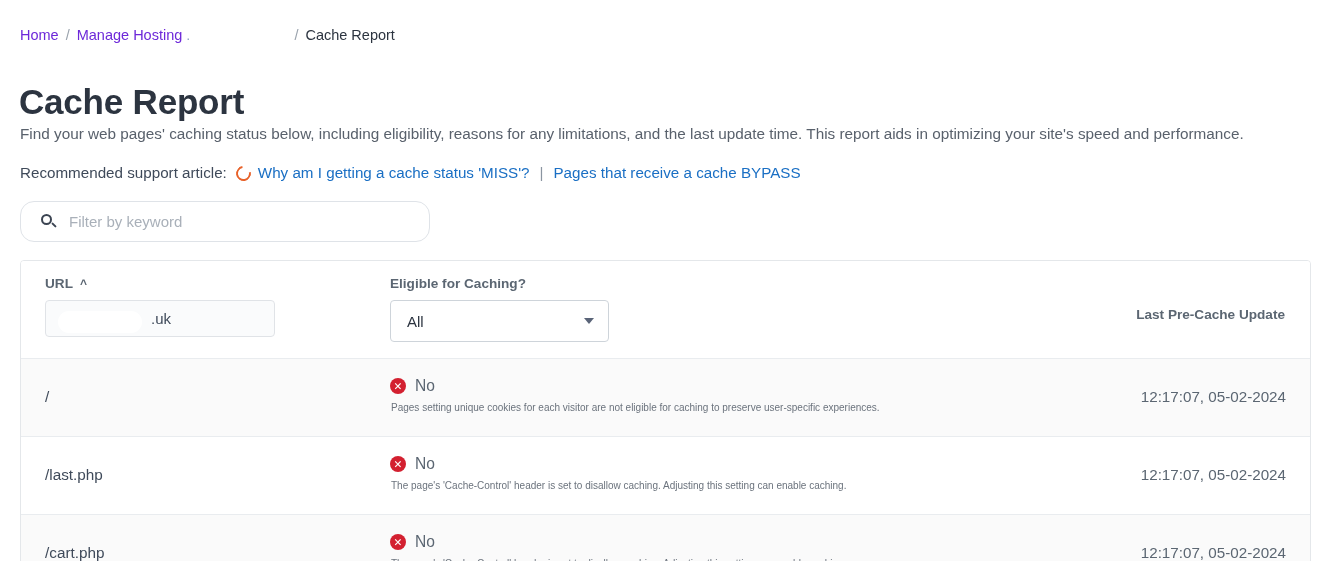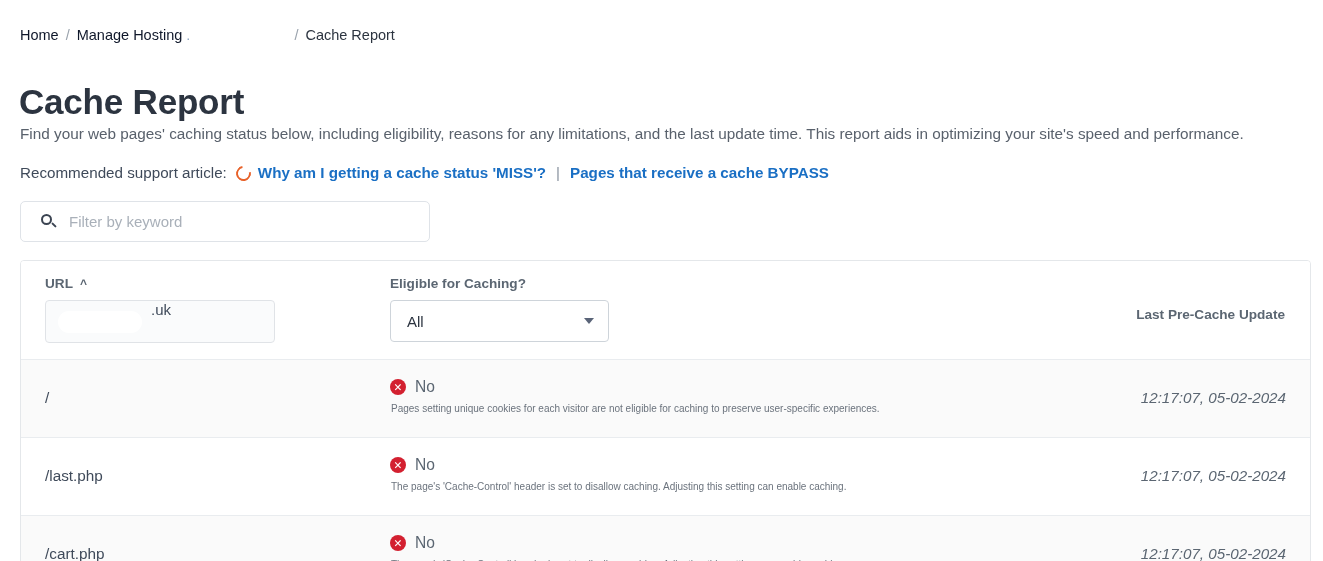--- a/index.html
+++ b/index.html
@@ -24,21 +24,21 @@
     left: 20px;
     top: 26px;
     font-size: 14.5px;
     line-height: 18px;
     color: #4b5563;
     white-space: nowrap;
     display: flex;
     align-items: center;
   }
   .breadcrumb a {
-    color: #0f172a;
+    color: #6d28d9;
     text-decoration: none;
     cursor: pointer;
   }
   .breadcrumb .sep {
     color: #9aa3ad;
     margin: 0 7px;
   }
   .breadcrumb .current { color: #2c3440; }
   .redact-inline {
     display: inline-block;
@@ -94,39 +94,39 @@
     height: 15px;
     margin: 0 7px 0 9px;
     border: 2.5px solid #e8622a;
     border-radius: 50%;
     border-top-color: transparent;
     transform: rotate(35deg);
     flex: none;
   }
   .support-link {
     color: #1a6fc4;
-    font-weight: bold;
+    font-weight: normal;
     text-decoration: none;
     cursor: pointer;
   }
   .support-pipe {
     color: #8b95a1;
     margin: 0 10px;
     font-weight: normal;
   }
 
   
   .filter-wrap {
     position: absolute;
     left: 20px;
     top: 201px;
     width: 410px;
     height: 41px;
     border: 1px solid #dfe3e8;
-    border-radius: 5px;
+    border-radius: 14px;
     background: #ffffff;
     display: flex;
     align-items: center;
     padding: 0 12px;
   }
   .search-icon {
     flex: none;
     width: 15px;
     height: 15px;
     margin: 0 11px 0 8px;
@@ -202,26 +202,26 @@
     font-weight: bold;
     color: #5b6672;
     line-height: 18px;
     padding-top: 31px;
     padding-right: 1px;
     text-align: right;
   }
 
   .url-filter {
     width: 230px;
-    height: 43px;
+    height: 37px;
     border: 1px solid #e0e3e7;
     border-radius: 4px;
     background: #fafbfc;
     display: flex;
-    align-items: flex-start;
+    align-items: center;
     padding: 0 12px;
     font-size: 15px;
     color: #3f4a5a;
     position: relative;
     overflow: hidden;
   }
   .url-redact {
     position: absolute;
     left: 12px;
     top: 10px;
@@ -294,21 +294,20 @@
     font-size: 10px;
     color: #6b737d;
     line-height: 20px;
     padding-left: 1px;
   }
   .row .col-last {
     font-size: 15.2px;
     color: #5b6672;
     padding-top: 11px;
     text-align: right;
-    font-style: italic;
   }
 </style>
 </head>
 <body>
 
 <div id="page">
 
   <div class="breadcrumb">
     <a>Home</a>
     <span class="sep">/</span>

